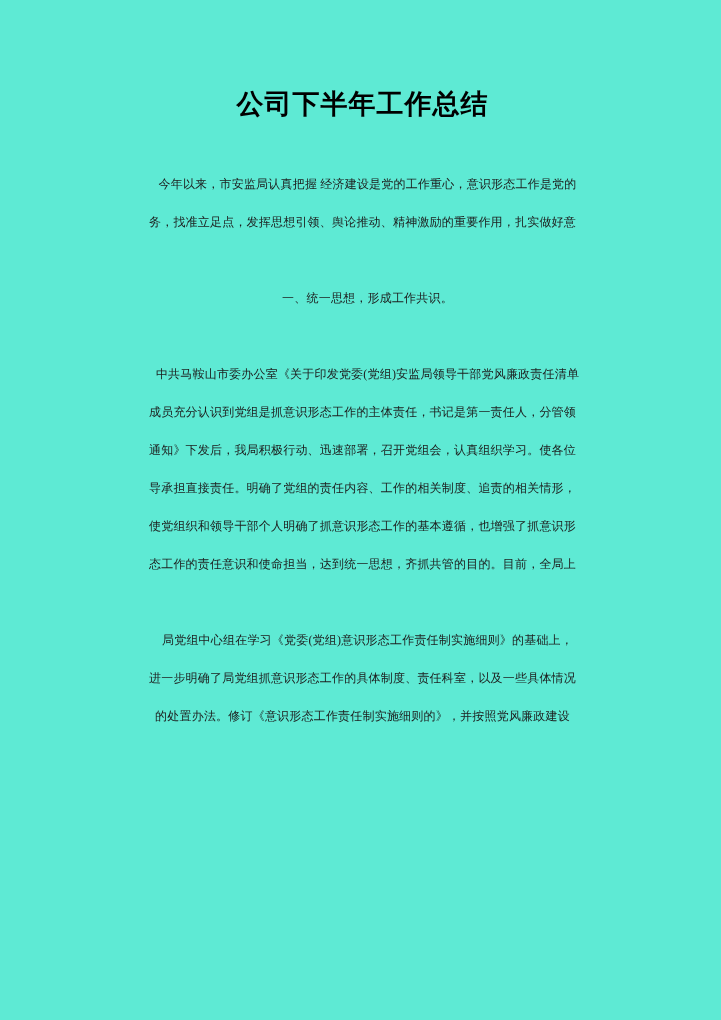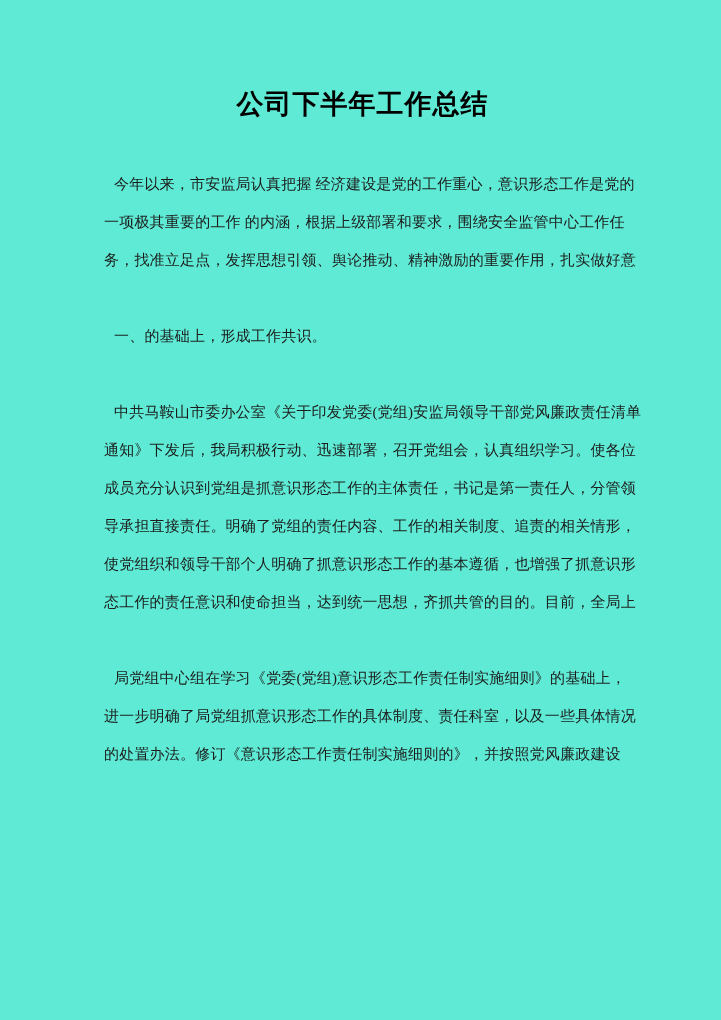--- a/index.html
+++ b/index.html
@@ -27,48 +27,48 @@
     color: #000000;
     letter-spacing: 1px;
   }
   .block {
     margin: 0 0 38px 0;
   }
   .block:last-child {
     margin-bottom: 0;
   }
   .line {
-    font-size: 15px;
+    font-size: 12px;
     line-height: 38px;
     height: 38px;
     white-space: nowrap;
     letter-spacing: 0.2px;
+    text-align: center;
   }
   .line:first-child {
     text-indent: 10px;
   }
 </style>
 </head>
 <body>
 
 <div class="page">
   <h1 class="title">公司下半年工作总结</h1>
   <div>
       <div class="block paragraph">
         <div class="line">今年以来，市安监局认真把握 经济建设是党的工作重心，意识形态工作是党的</div>
-        <div class="line">一项极其重要的工作 的内涵，根据上级部署和要求，围绕安全监管中心工作任</div>
         <div class="line">务，找准立足点，发挥思想引领、舆论推动、精神激励的重要作用，扎实做好意</div>
       </div>
       <div class="block heading">
-        <div class="line">一、的基础上，形成工作共识。</div>
+        <div class="line">一、统一思想，形成工作共识。</div>
       </div>
       <div class="block paragraph">
         <div class="line">中共马鞍山市委办公室《关于印发党委(党组)安监局领导干部党风廉政责任清单</div>
+        <div class="line">成员充分认识到党组是抓意识形态工作的主体责任，书记是第一责任人，分管领</div>
         <div class="line">通知》下发后，我局积极行动、迅速部署，召开党组会，认真组织学习。使各位</div>
-        <div class="line">成员充分认识到党组是抓意识形态工作的主体责任，书记是第一责任人，分管领</div>
         <div class="line">导承担直接责任。明确了党组的责任内容、工作的相关制度、追责的相关情形，</div>
         <div class="line">使党组织和领导干部个人明确了抓意识形态工作的基本遵循，也增强了抓意识形</div>
         <div class="line">态工作的责任意识和使命担当，达到统一思想，齐抓共管的目的。目前，全局上</div>
       </div>
       <div class="block paragraph">
         <div class="line">局党组中心组在学习《党委(党组)意识形态工作责任制实施细则》的基础上，</div>
         <div class="line">进一步明确了局党组抓意识形态工作的具体制度、责任科室，以及一些具体情况</div>
         <div class="line">的处置办法。修订《意识形态工作责任制实施细则的》，并按照党风廉政建设</div>
       </div>
     </div>

